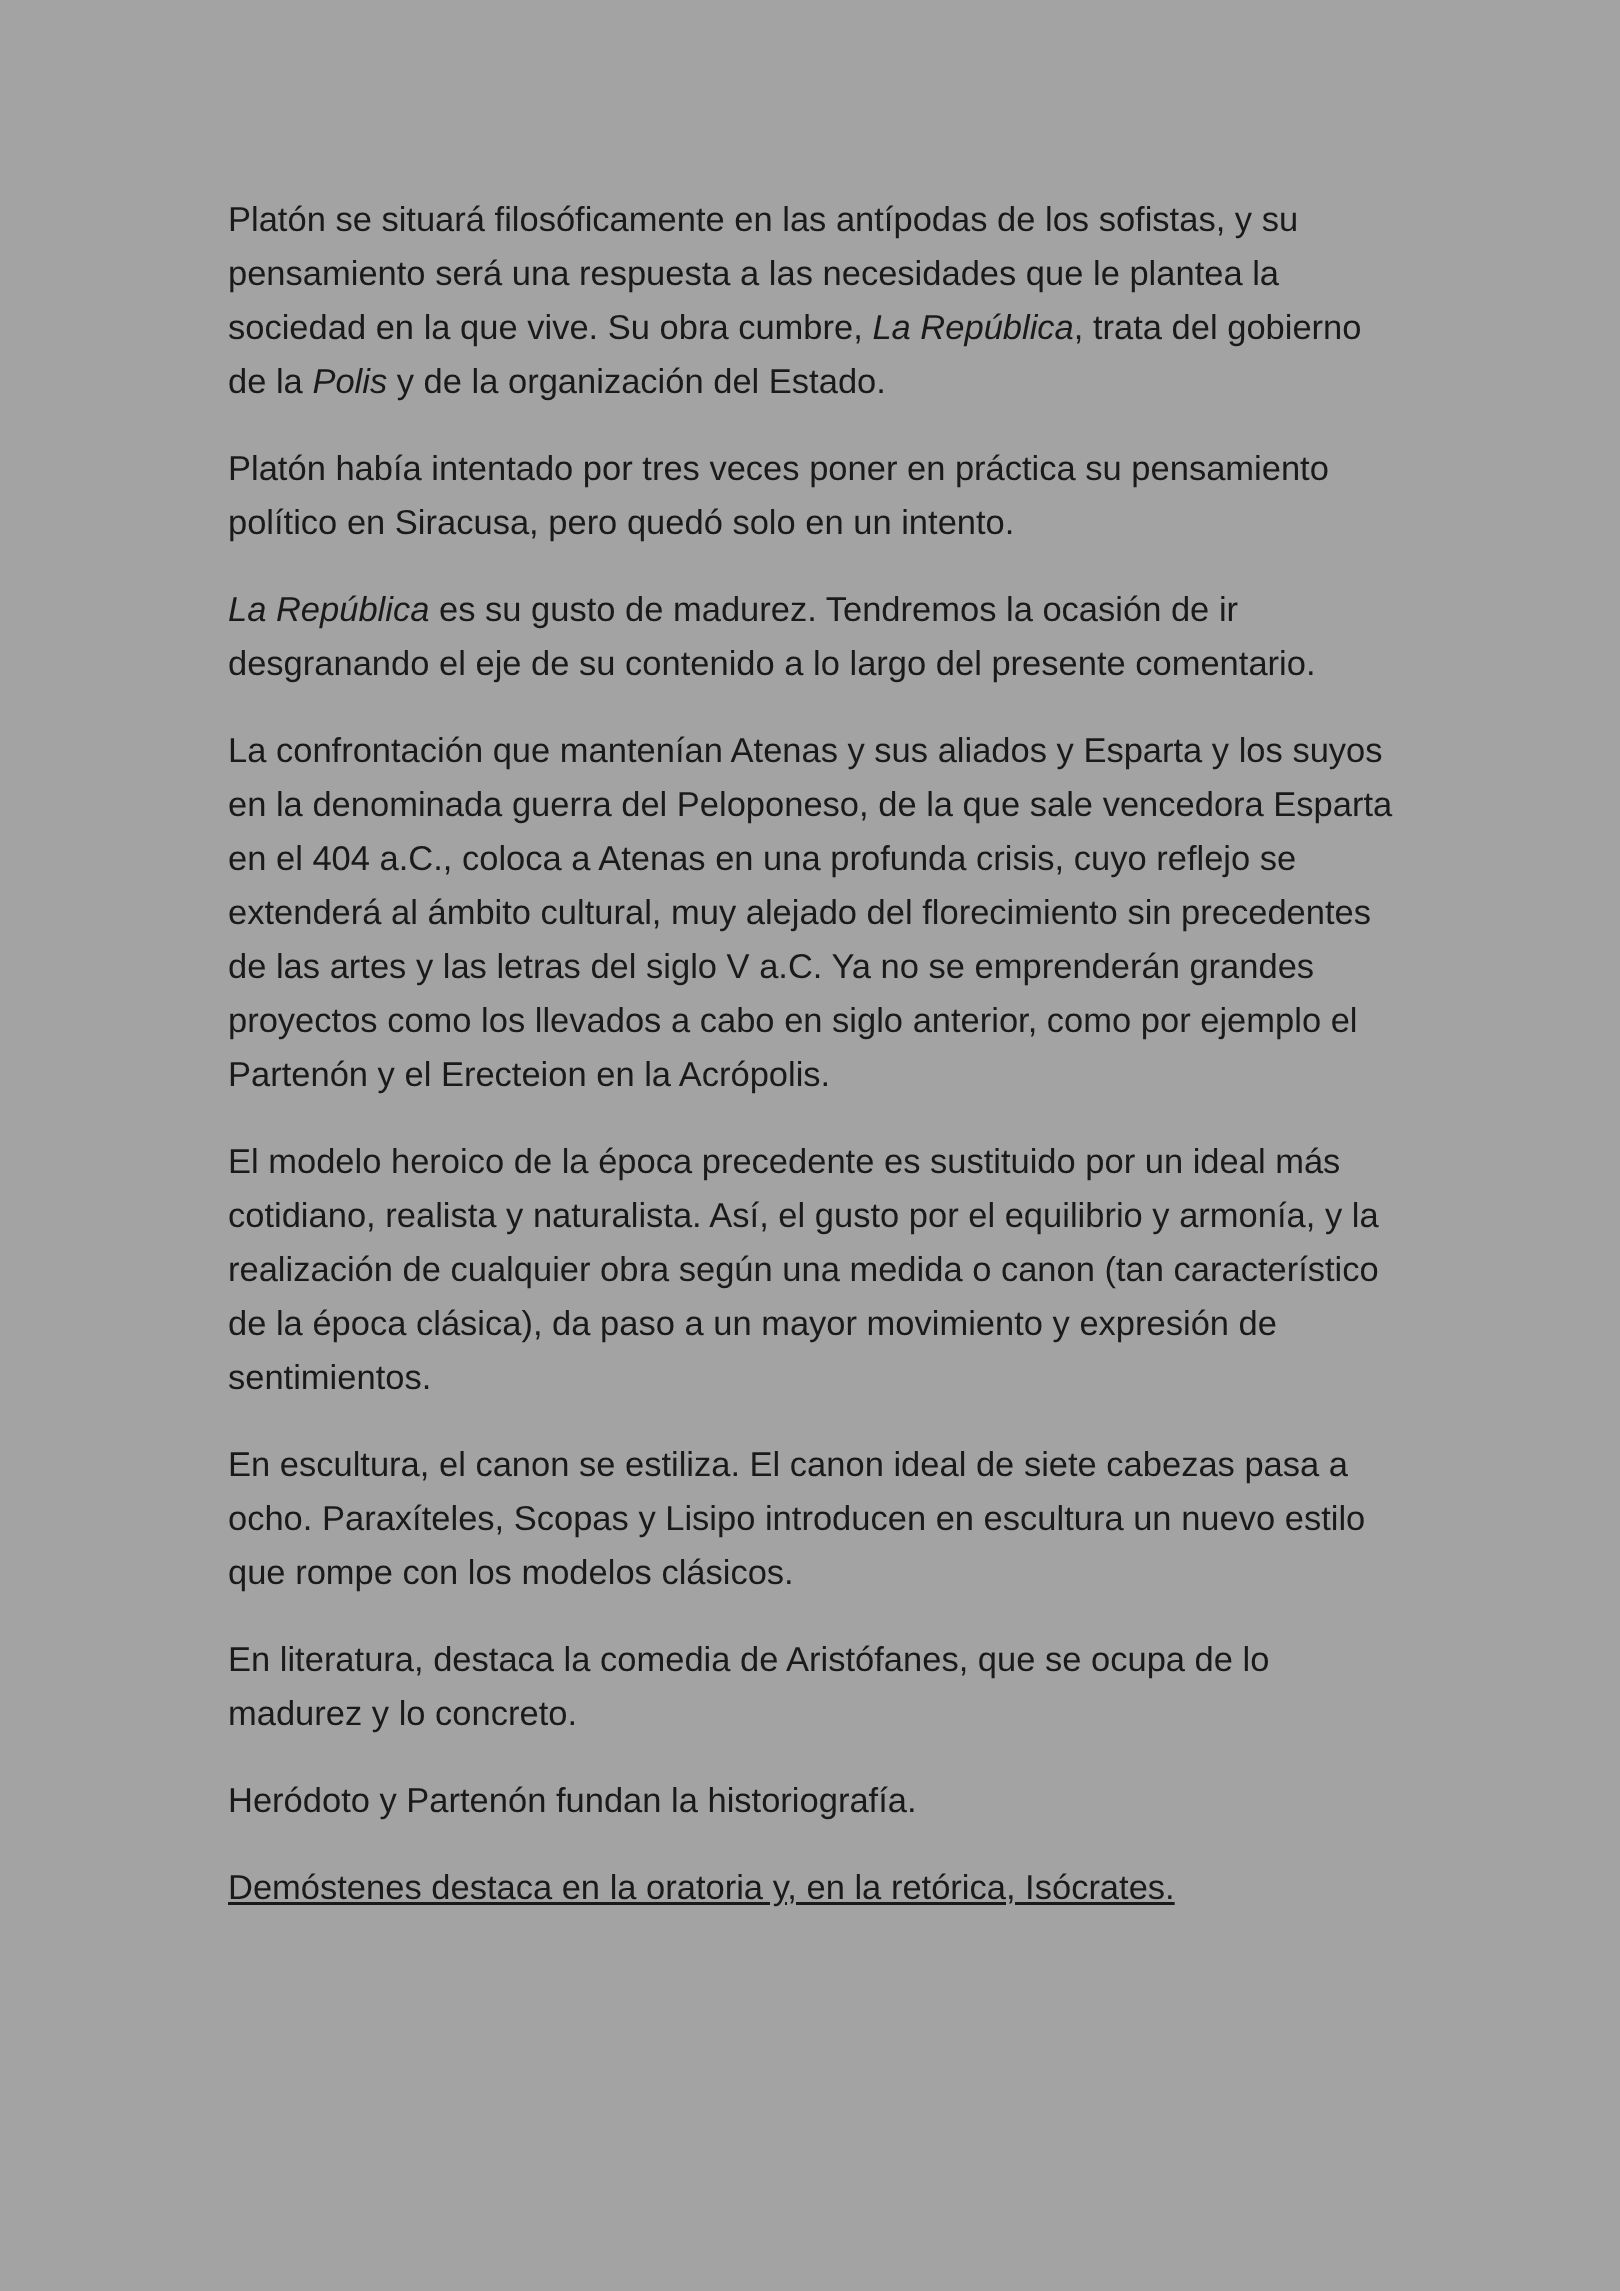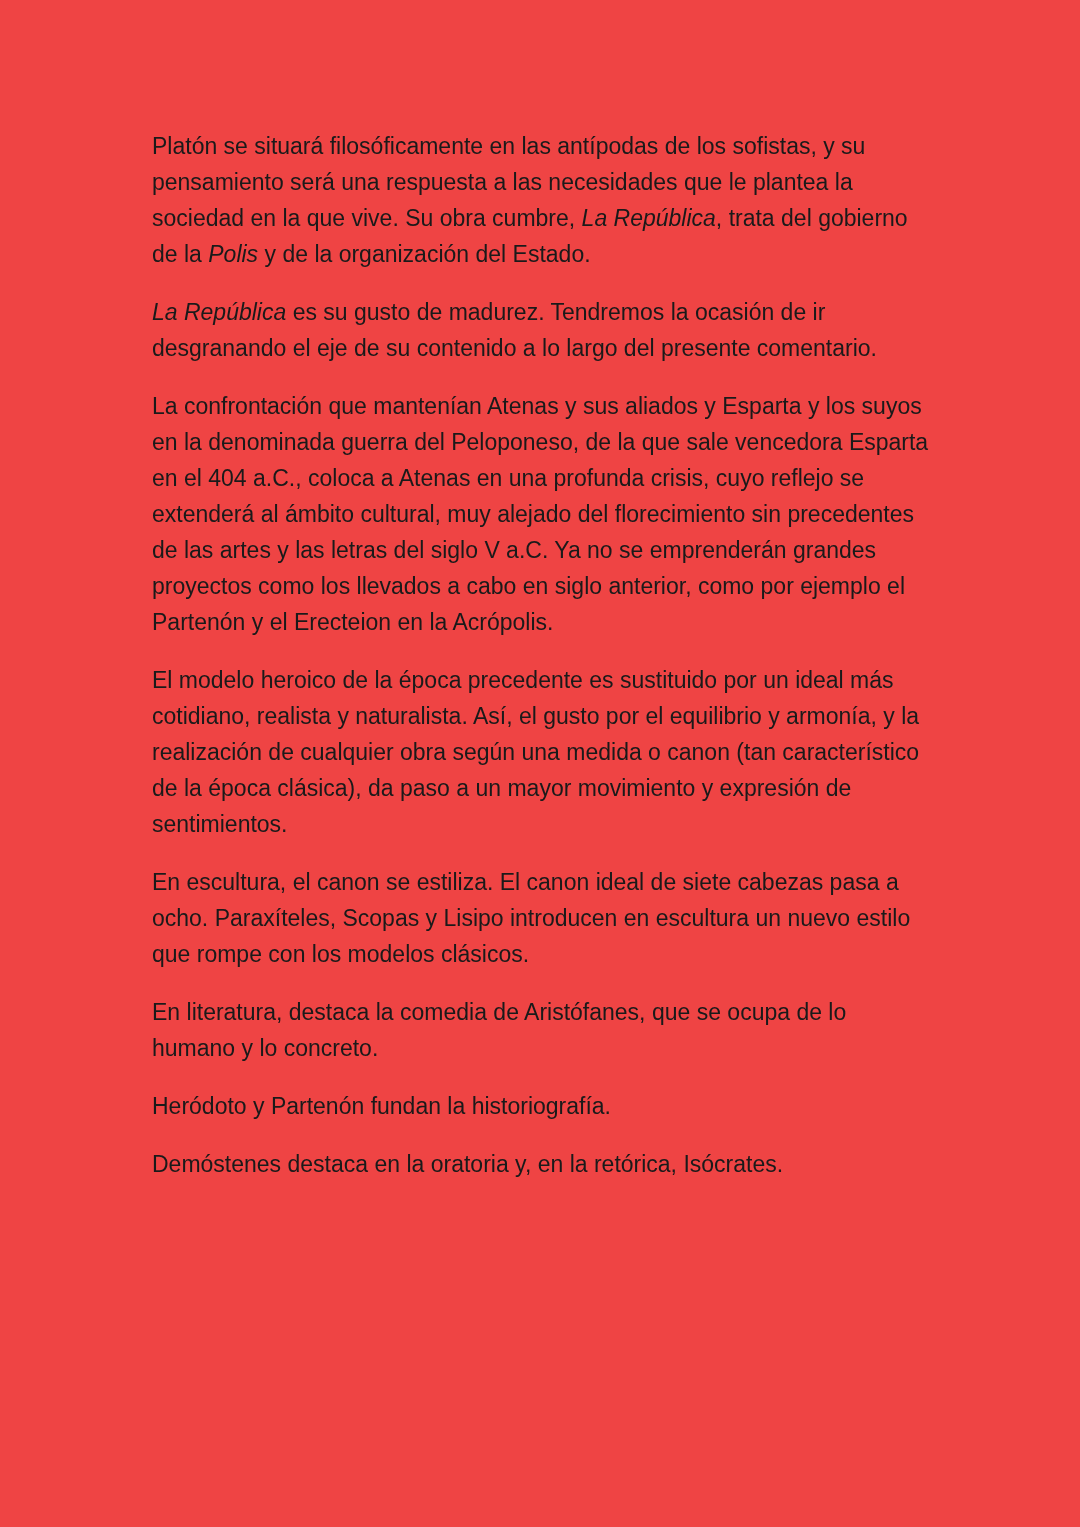--- a/index.html
+++ b/index.html
@@ -5,52 +5,54 @@
   html, body {
     margin: 0;
     padding: 0;
     background: #ffffff;
   }
   .page {
     position: relative;
     width: 1080px;
     height: 1527px;
     margin: 0 auto;
-    background: #ef4444;
+    background: #a3a3a3;
     overflow: hidden;
     box-sizing: border-box;
     padding: 128px 148px 60px 152px;
   }
   .doc-body {
     width: 780px;
     color: #1a1a1a;
     font-family: "Liberation Sans", "DejaVu Sans", sans-serif;
     font-size: 23px;
     line-height: 36px;
     font-weight: 400;
     text-rendering: optimizeLegibility;
   }
   .paragraph {
     margin: 0 0 22px 0;
     padding: 0;
   }
   .paragraph:last-child {
     margin-bottom: 0;
+    text-decoration: underline;
   }
   .run-italic {
     font-style: italic;
   }
 </style>
 </head>
 <body>
 
 <div class="page">
   <div class="doc-body" id="doc-body">
       <p class="paragraph"><span class="run">Platón se situará filosóficamente en las antípodas de los sofistas, y su pensamiento será una respuesta a las necesidades que le plantea la sociedad en la que vive. Su obra cumbre, </span><span class="run-italic">La República</span><span class="run">, trata del gobierno de la </span><span class="run-italic">Polis</span><span class="run"> y de la organización del Estado.</span></p>
+      <p class="paragraph"><span class="run">Platón había intentado por tres veces poner en práctica su pensamiento político en Siracusa, pero quedó solo en un intento.</span></p>
       <p class="paragraph"><span class="run-italic">La República</span><span class="run"> es su gusto de madurez. Tendremos la ocasión de ir desgranando el eje de su contenido a lo largo del presente comentario.</span></p>
       <p class="paragraph"><span class="run">La confrontación que mantenían Atenas y sus aliados y Esparta y los suyos en la denominada guerra del Peloponeso, de la que sale vencedora Esparta en el 404 a.C., coloca a Atenas en una profunda crisis, cuyo reflejo se extenderá al ámbito cultural, muy alejado del florecimiento sin precedentes de las artes y las letras del siglo V a.C. Ya no se emprenderán grandes proyectos como los llevados a cabo en siglo anterior, como por ejemplo el Partenón y el Erecteion en la Acrópolis.</span></p>
       <p class="paragraph"><span class="run">El modelo heroico de la época precedente es sustituido por un ideal más cotidiano, realista y naturalista. Así, el gusto por el equilibrio y armonía, y la realización de cualquier obra según una medida o canon (tan característico de la época clásica), da paso a un mayor movimiento y expresión de sentimientos.</span></p>
       <p class="paragraph"><span class="run">En escultura, el canon se estiliza. El canon ideal de siete cabezas pasa a ocho. Paraxíteles, Scopas y Lisipo introducen en escultura un nuevo estilo que rompe con los modelos clásicos.</span></p>
-      <p class="paragraph"><span class="run">En literatura, destaca la comedia de Aristófanes, que se ocupa de lo humano y lo concreto.</span></p>
+      <p class="paragraph"><span class="run">En literatura, destaca la comedia de Aristófanes, que se ocupa de lo madurez y lo concreto.</span></p>
       <p class="paragraph"><span class="run">Heródoto y Partenón fundan la historiografía.</span></p>
       <p class="paragraph"><span class="run">Demóstenes destaca en la oratoria y, en la retórica, Isócrates.</span></p>
     </div>
 </div>
 
 </body></html>

